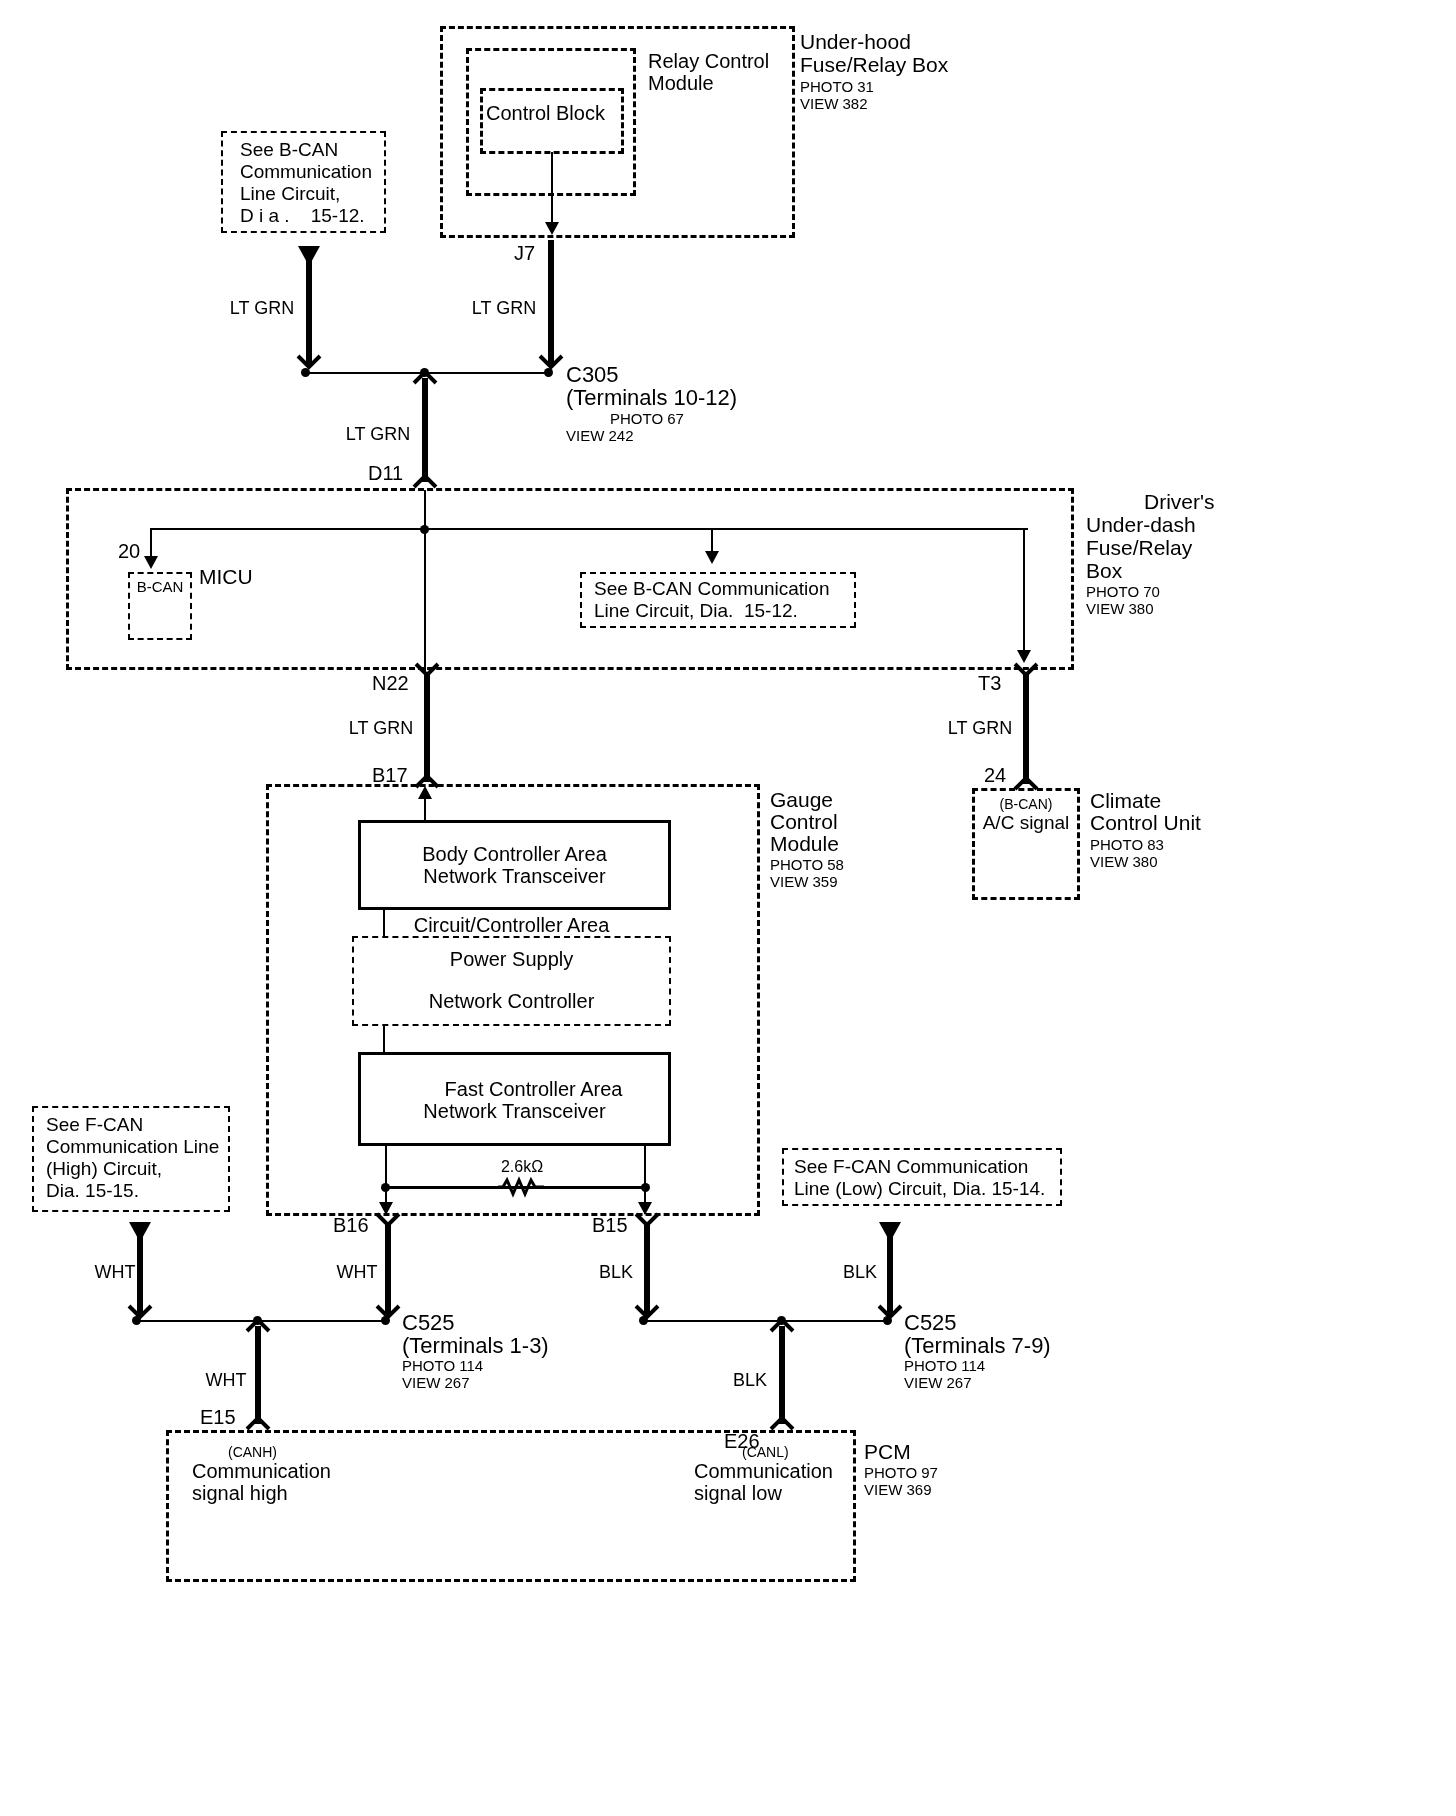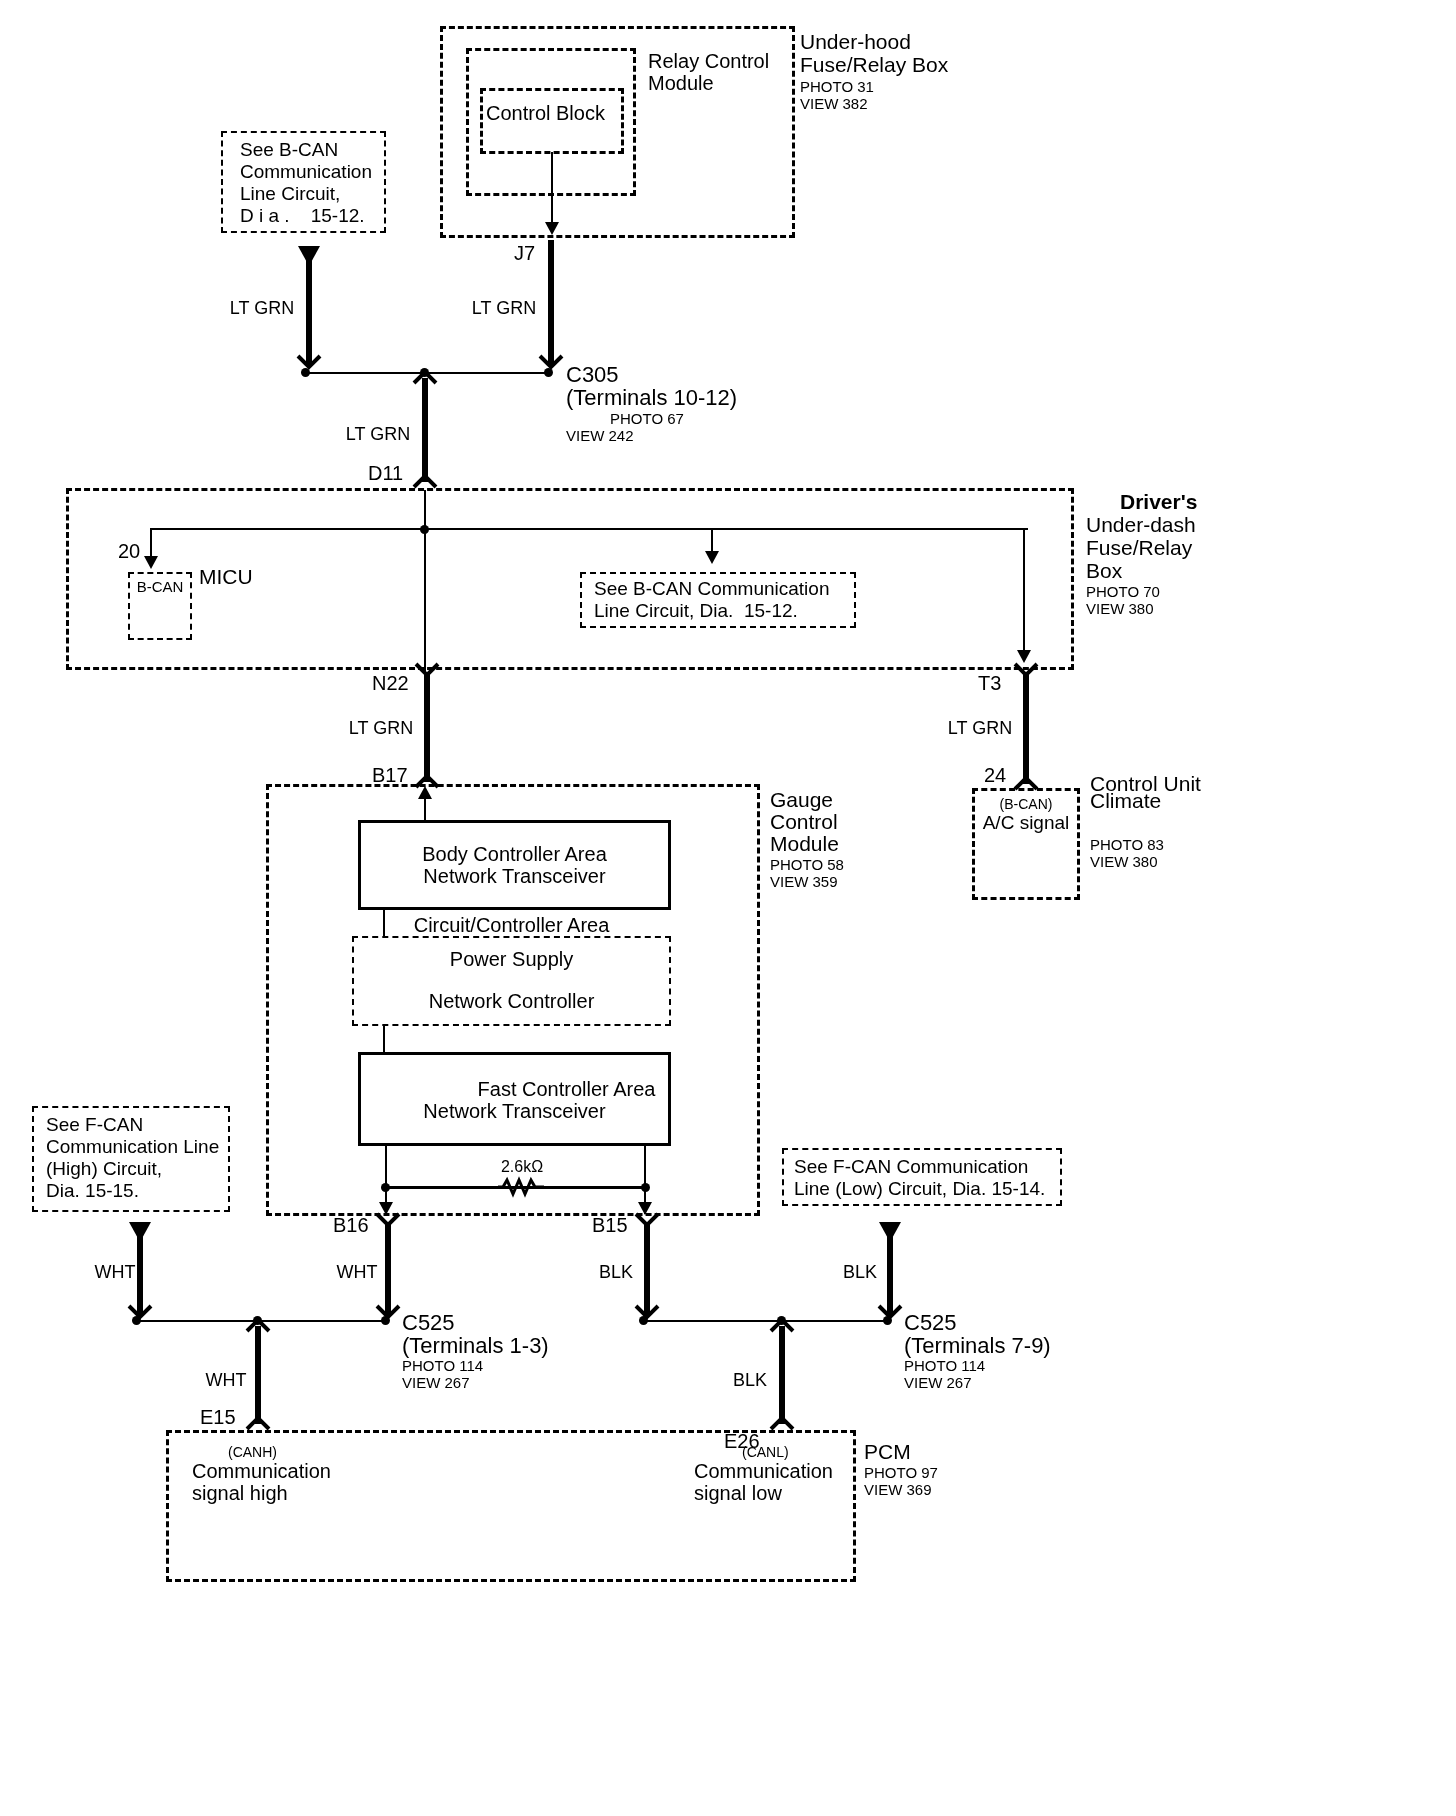--- a/index.html
+++ b/index.html
@@ -116,21 +116,21 @@
   </svg>
   <div class="wv" style="left:422px;top:378px;height:104px;"></div>
   <div class="t t18 ctr" style="left:342px;top:424px;width:72px;">LT GRN</div>
   <svg class="abs" style="left:412px;top:474px;width:26px;height:16px;">
     <path d="M2,13 L13,2 L24,13" fill="none" stroke="#000" stroke-width="4"></path>
   </svg>
   <div class="t t20" style="left:368px;top:462px;">D11</div>
 
   <div class="dash" style="left:66px;top:488px;width:1008px;height:182px;"></div>
 
-  <div class="t t21" style="left:1120px;top:490px;font-weight:bold;">Driver's</div>
+  <div class="t t21" style="left:1144px;top:490px;">Driver's</div>
   <div class="t t21" style="left:1086px;top:513px;">Under-dash</div>
   <div class="t t21" style="left:1086px;top:536px;">Fuse/Relay</div>
   <div class="t t21" style="left:1086px;top:559px;">Box</div>
   <div class="t t15" style="left:1086px;top:583px;">PHOTO 70</div>
   <div class="t t15" style="left:1086px;top:600px;">VIEW 380</div>
 
   <div class="wv-thin" style="left:424px;top:490px;height:182px;"></div>
 
   <div class="wh-thin" style="left:150px;top:528px;width:878px;"></div>
   <div class="dot" style="left:420px;top:525px;"></div>
@@ -170,21 +170,21 @@
   <div class="t t18 ctr" style="left:944px;top:718px;width:72px;">LT GRN</div>
   <svg class="abs" style="left:1013px;top:776px;width:26px;height:16px;">
     <path d="M2,13 L13,2 L24,13" fill="none" stroke="#000" stroke-width="4"></path>
   </svg>
   <div class="t t20" style="left:984px;top:764px;">24</div>
 
   <div class="dash" style="left:972px;top:788px;width:108px;height:112px;"></div>
   <div class="t t14 ctr" style="left:972px;top:796px;width:108px;">(B-CAN)</div>
   <div class="t t19 ctr" style="left:972px;top:812px;width:108px;">A/C signal</div>
   <div class="t t21" style="left:1090px;top:789px;">Climate</div>
-  <div class="t t21" style="left:1090px;top:772px;text-align:right;">Control Unit</div>
+  <div class="t t21" style="left:1090px;top:811px;text-align:right;">Control Unit</div>
   <div class="t t15" style="left:1090px;top:836px;">PHOTO 83</div>
   <div class="t t15" style="left:1090px;top:853px;">VIEW 380</div>
 
   <div class="dash" style="left:266px;top:784px;width:494px;height:432px;"></div>
 
   <div class="t t21" style="left:770px;top:788px;">Gauge</div>
   <div class="t t21" style="left:770px;top:810px;">Control</div>
   <div class="t t21" style="left:770px;top:832px;">Module</div>
   <div class="t t15" style="left:770px;top:856px;">PHOTO 58</div>
   <div class="t t15" style="left:770px;top:873px;">VIEW 359</div>
@@ -199,21 +199,21 @@
   <div class="wv-thin" style="left:383px;top:910px;height:26px;"></div>
 
   <div class="dash-thin" style="left:352px;top:936px;width:319px;height:90px;"></div>
   <div class="t t20 ctr" style="left:352px;top:948px;width:319px;">Power Supply</div>
   <div class="t t20 ctr" style="left:352px;top:914px;width:319px;">Circuit/Controller Area</div>
   <div class="t t20 ctr" style="left:352px;top:990px;width:319px;">Network Controller</div>
 
   <div class="wv-thin" style="left:383px;top:1026px;height:26px;"></div>
 
   <div class="solid" style="left:358px;top:1052px;width:313px;height:94px;"></div>
-  <div class="t t20 ctr" style="left:370px;top:1078px;width:377px;padding-left:8px;">Fast Controller Area</div>
+  <div class="t t20 ctr" style="left:337px;top:1078px;width:377px;padding-left:8px;">Fast Controller Area</div>
   <div class="t t20 ctr" style="left:358px;top:1100px;width:313px;">Network Transceiver</div>
 
   <div class="wv-thin" style="left:385px;top:1146px;height:68px;"></div>
   <div class="wv-thin" style="left:644px;top:1146px;height:68px;"></div>
 
   <div class="wh" style="left:386px;top:1186px;width:259px;"></div>
   <div class="dot" style="left:381px;top:1183px;"></div>
   <div class="dot" style="left:641px;top:1183px;"></div>
   <svg class="abs" style="left:498px;top:1176px;width:46px;height:22px;">
     <path d="M0,11 L5,11 L9,4 L15,18 L21,4 L27,18 L33,4 L37,11 L46,11" fill="none" stroke="#000" stroke-width="3"></path>

